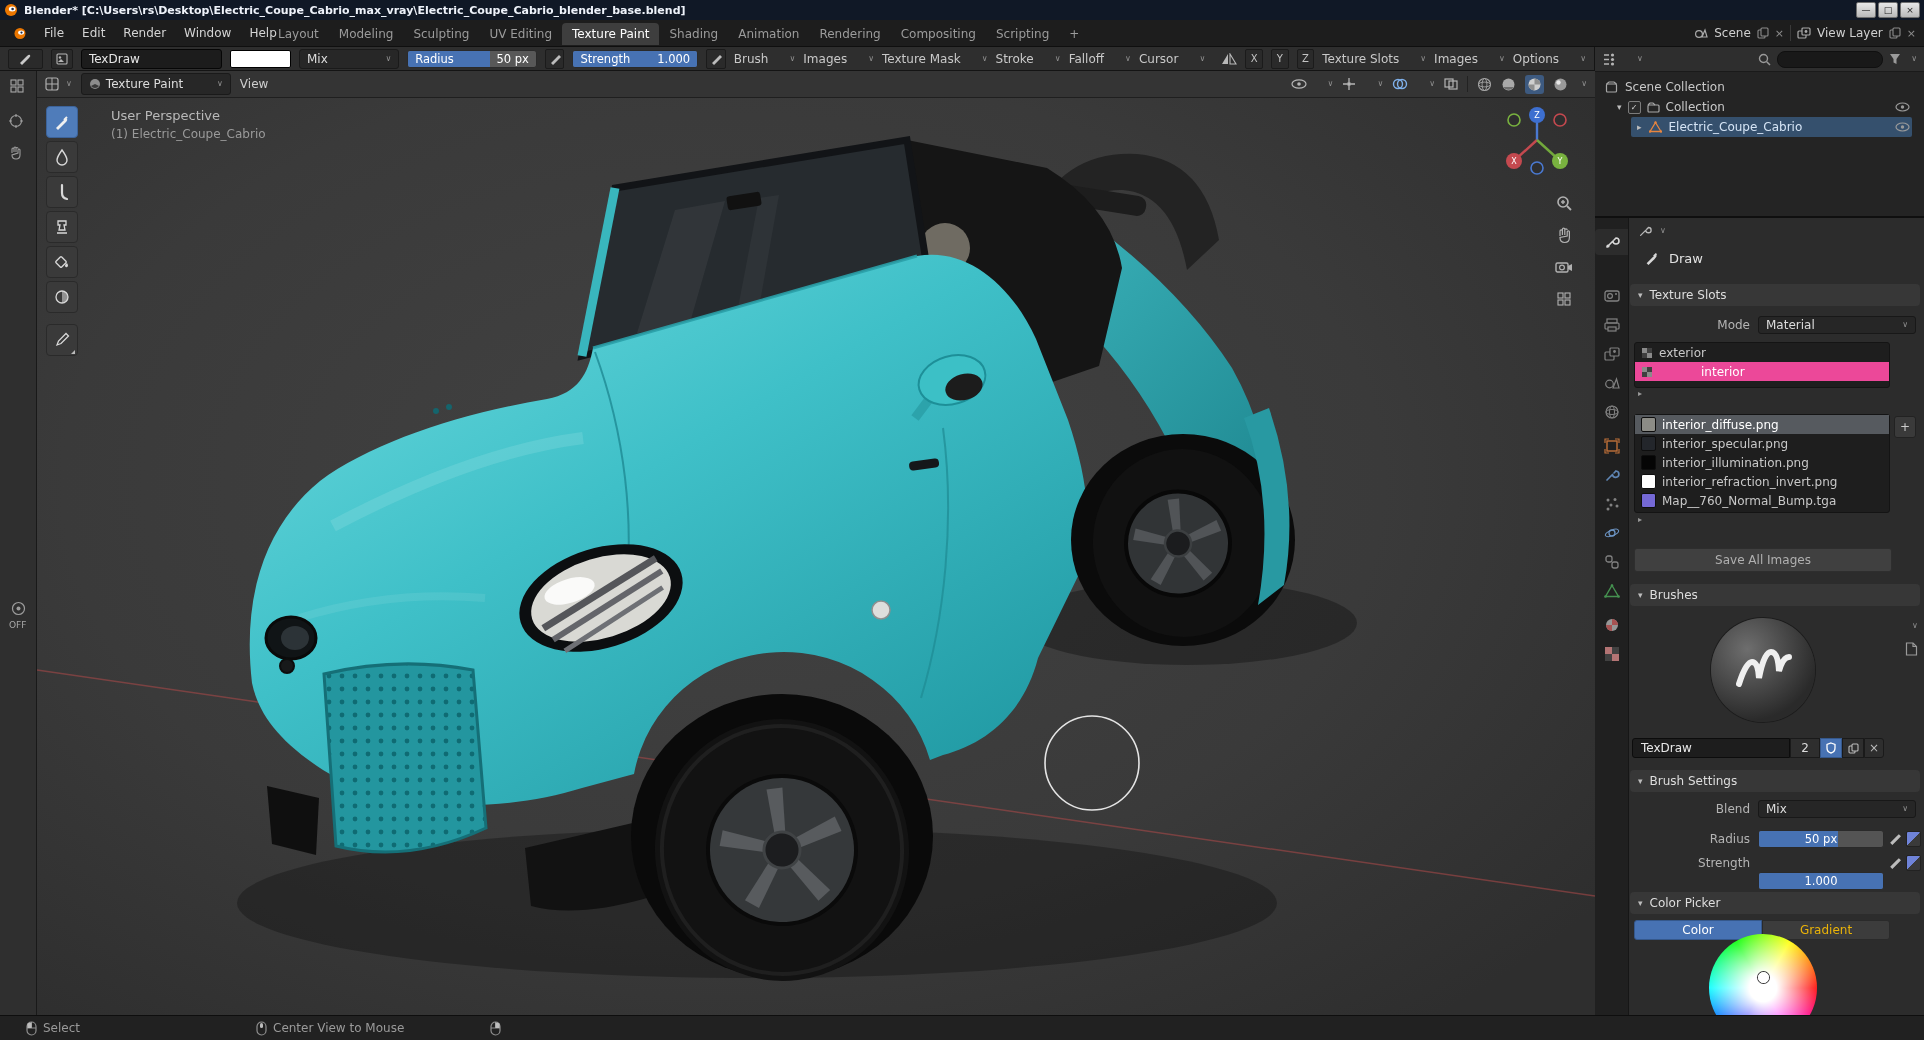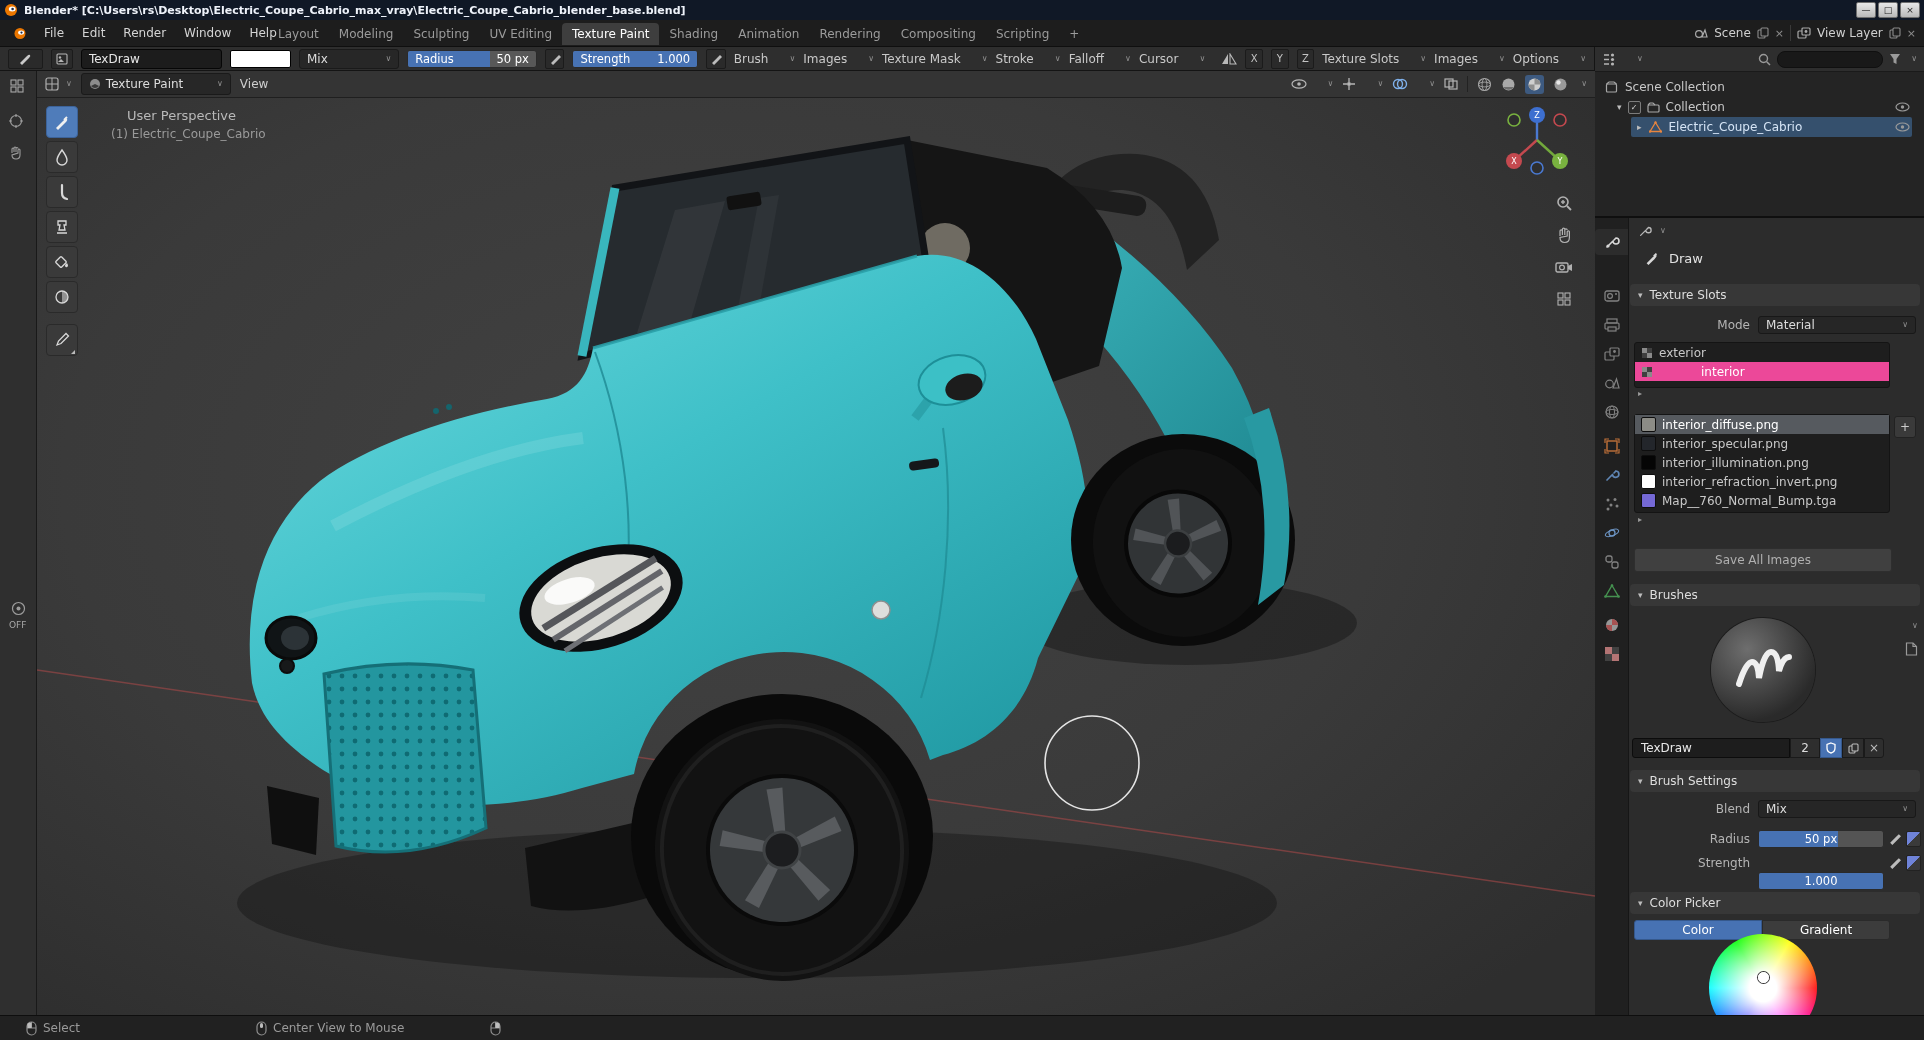--- a/index.html
+++ b/index.html
@@ -26,21 +26,21 @@
   .txtdrop{display:flex;align-items:center;color:#c9c9c9;gap:17px;white-space:nowrap;}
   .slider{position:relative;height:18px;border-radius:3px;background:#585858;border:1px solid #2a2a2a;overflow:hidden;display:flex;align-items:center;justify-content:space-between;padding:0 7px;color:#fff;font-size:11.5px;box-sizing:border-box;}
   .slider .fill{position:absolute;left:0;top:0;bottom:0;background:#4772b3;}
   .slider span{position:relative;}
   .minibtn{height:18px;background:#2a2a2a;border:1px solid #1b1b1b;border-radius:2px;display:flex;align-items:center;justify-content:center;color:#c4c4c4;}
   
   .vpheader{position:absolute;left:0;top:0;width:100%;height:27px;background:#343434;border-bottom:1px solid #1f1f1f;display:flex;align-items:center;gap:9px;padding:0 8px;box-sizing:border-box;}
   .canvas{position:absolute;left:0;top:27px;width:1558px;height:917px;background:radial-gradient(1100px 700px at 44% 42%,#424242,#3a3a3a 60%,#2e2e2e 100%);overflow:hidden;}
   .toolbtn{position:absolute;left:9px;width:30px;height:30px;background:#3a3a3a;border:1px solid #2a2a2a;border-radius:4px;display:flex;align-items:center;justify-content:center;}
   .toolbtn.active{background:#4f7cba;border-color:#3c639a;}
-  .ovl1{color:#b9b9b9;font-size:13px;margin-left:16px;}
+  .ovl1{color:#b9b9b9;font-size:13px;}
   .ovl2{color:#9a9a9a;font-size:12px;}
   .navbtn{position:absolute;left:1516px;width:22px;height:22px;display:flex;align-items:center;justify-content:center;opacity:.85;}
   
   .outliner{position:absolute;left:1595px;top:47px;width:329px;height:171px;background:#242424;border-bottom:2px solid #0f0f0f;box-sizing:border-box;overflow:hidden;}
   .outhdr{height:24px;background:#2e2e2e;border-bottom:1px solid #1a1a1a;display:flex;align-items:center;gap:6px;padding:0 7px;}
   .orow{position:absolute;left:0;width:329px;height:20px;display:flex;align-items:center;color:#c8c8c8;}
   .searchbox{width:104px;height:15px;background:#191919;border:1px solid #101010;border-radius:8px;}
   
   .props{position:absolute;left:1595px;top:218px;width:329px;height:797px;background:#2c2c2c;overflow:hidden;}
   .tabstrip{position:absolute;left:0;top:0;width:33px;height:797px;background:#202020;border-right:1px solid #161616;}
@@ -847,21 +847,21 @@
         </span>
       <span class="abs" style="left:278px;top:637px;width:13px;height:14px;background:linear-gradient(135deg,#6f83d8 50%,#3a3a3a 50%);border:1px solid #222;border-radius:2px;"></span>
 
       <div class="ph" style="top:674px;">
         <span class="tri">▾</span>
         <span>Color Picker</span>
       </div>
       <span class="abs flex" style="left:6px;top:702px;width:128px;height:20px;background:#4772b3;border:1px solid #35588c;border-radius:3px 0 0 3px;justify-content:center;color:#fff;box-sizing:border-box;">
           <span>Color</span>
         </span>
-      <span class="abs flex" style="left:134px;top:702px;width:128px;height:20px;background:#3c3c3c;border:1px solid #2a2a2a;border-radius:0 3px 3px 0;justify-content:center;color:#ffffff;box-sizing:border-box;">
+      <span class="abs flex" style="left:134px;top:702px;width:128px;height:20px;background:#3c3c3c;border:1px solid #2a2a2a;border-radius:0 3px 3px 0;justify-content:center;color:#eab308;box-sizing:border-box;">
           <span>Gradient</span>
         </span>
       <div class="abs" style="left:81px;top:716px;width:108px;height:108px;border-radius:50%;background:conic-gradient(from 90deg,#ff0000,#ff00ff,#0000ff,#00ffff,#00ff00,#ffff00,#ff0000);">
         <div style="position:absolute;inset:0;border-radius:50%;background:radial-gradient(circle,#ffffff 0%,#ffffff 18%,rgba(255,255,255,0) 78%);"></div>
         <div style="position:absolute;left:49px;top:38px;width:9px;height:9px;border-radius:50%;border:1.5px solid #fff;box-shadow:0 0 0 1px #333;"></div>
       </div>
     </div>
   </div>
 
   <div class="statusbar">

